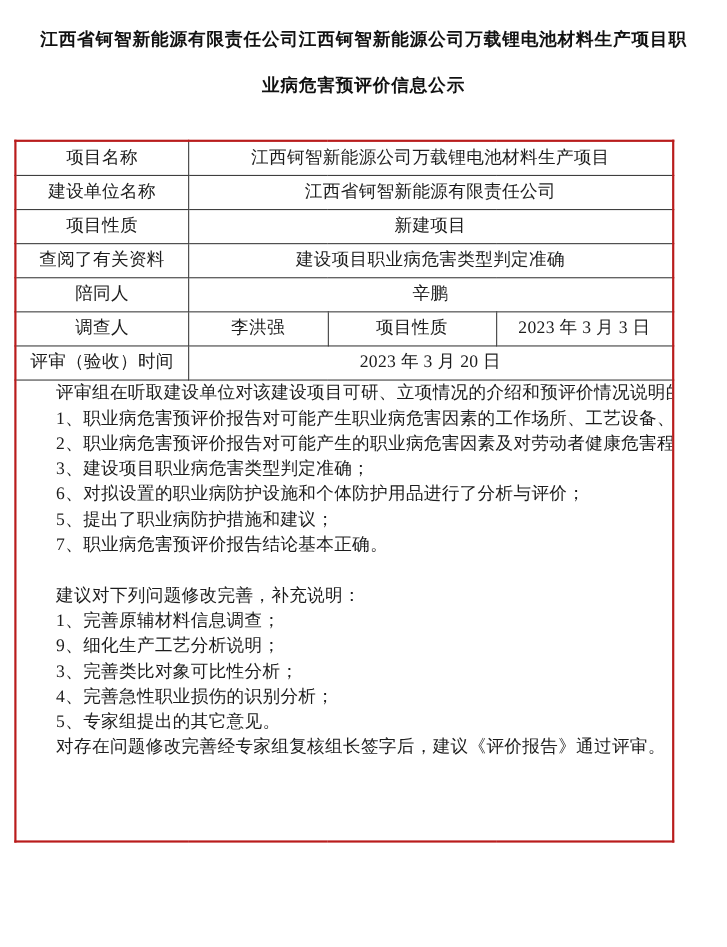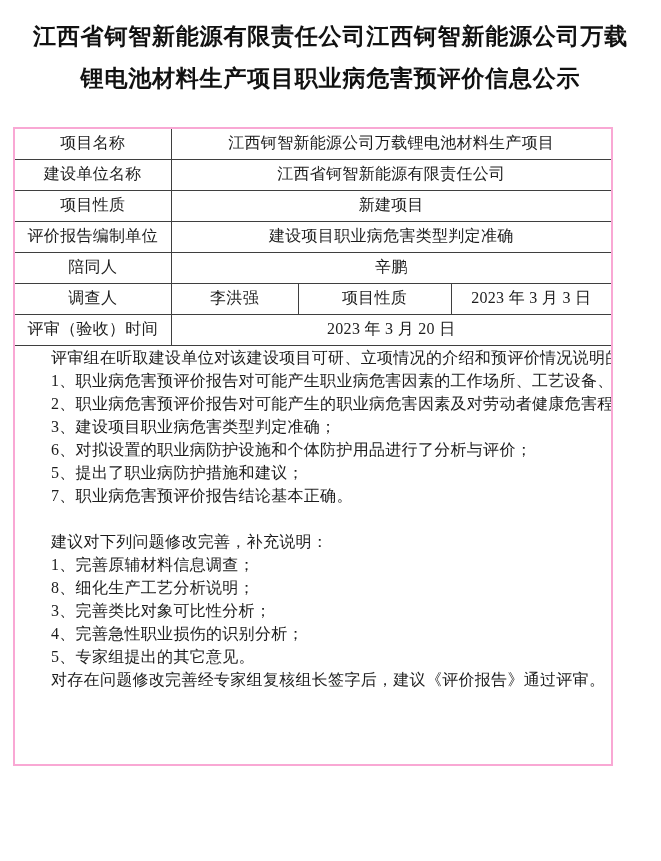--- a/index.html
+++ b/index.html
@@ -13,33 +13,33 @@
   .page {
     position: relative;
     width: 661px;
     height: 861px;
     background: #ffffff;
     overflow: hidden;
   }
   .title {
     width: 598px;
     margin: 16px auto 0;
-    font-size: 23px;
+    font-size: 16px;
     font-weight: bold;
     line-height: 42px;
     text-align: center;
     letter-spacing: 0.8px;
     color: #111111;
   }
   table.info-table {
     border-collapse: collapse;
     table-layout: fixed;
     width: 600px;
     margin: 27px 0 0 13px;
-    border: 2px solid #f9a8d4;
+    border: 2px solid #b91c1c;
   }
   table.info-table td {
     border: 1px solid #3f3f3f;
     font-size: 16px;
     letter-spacing: 0.3px;
     text-align: center;
     vertical-align: middle;
     height: 31px;
     padding: 0 4px;
     overflow: hidden;
@@ -87,21 +87,21 @@
       </tr>
       <tr>
         <td>建设单位名称</td>
         <td colspan="3">江西省钶智新能源有限责任公司</td>
       </tr>
       <tr>
         <td>项目性质</td>
         <td colspan="3">新建项目</td>
       </tr>
       <tr>
-        <td>评价报告编制单位</td>
+        <td>查阅了有关资料</td>
         <td colspan="3">建设项目职业病危害类型判定准确</td>
       </tr>
       <tr>
         <td>陪同人</td>
         <td colspan="3">辛鹏</td>
       </tr>
       <tr>
         <td>调查人</td>
         <td>李洪强</td>
         <td>项目性质</td>
@@ -117,21 +117,21 @@
               <p>评审组在听取建设单位对该建设项目可研、立项情况的介绍和预评价情况说明的基础上，查阅了有关资料，评审了《评价报告》，经过认真讨论，形成以下意见：</p>
               <p>1、职业病危害预评价报告对可能产生职业病危害因素的工作场所、工艺设备、技术材料等进行了描述；</p>
               <p>2、职业病危害预评价报告对可能产生的职业病危害因素及对劳动者健康危害程度进行了分析和评价；</p>
               <p>3、建设项目职业病危害类型判定准确；</p>
               <p>6、对拟设置的职业病防护设施和个体防护用品进行了分析与评价；</p>
               <p>5、提出了职业病防护措施和建议；</p>
               <p>7、职业病危害预评价报告结论基本正确。</p>
               <p></p>
               <p>建议对下列问题修改完善，补充说明：</p>
               <p>1、完善原辅材料信息调查；</p>
-              <p>8、细化生产工艺分析说明；</p>
+              <p>9、细化生产工艺分析说明；</p>
               <p>3、完善类比对象可比性分析；</p>
               <p>4、完善急性职业损伤的识别分析；</p>
               <p>5、专家组提出的其它意见。</p>
               <p>对存在问题修改完善经专家组复核组长签字后，建议《评价报告》通过评审。</p>
             </div>
         </td>
       </tr>
     </tbody>
   </table>
 

